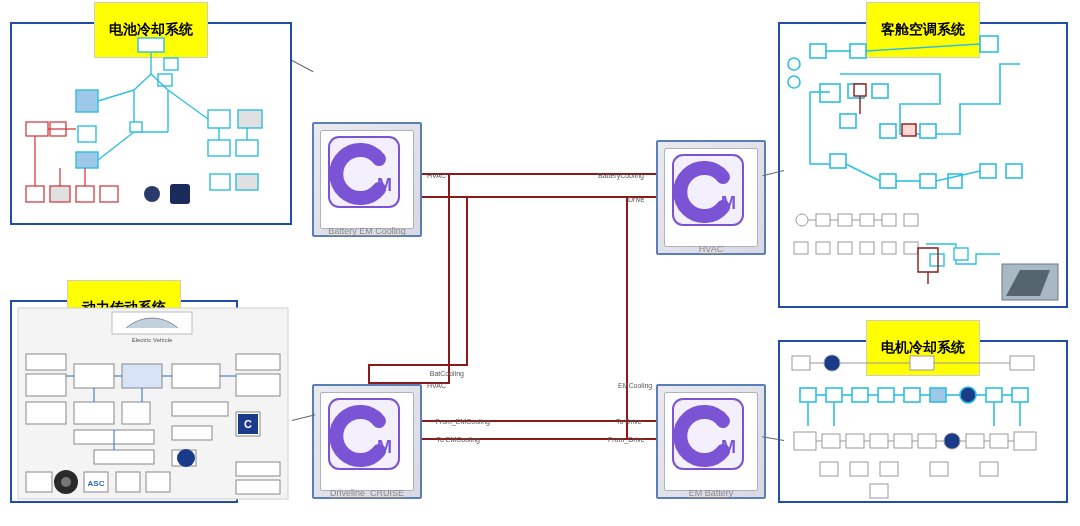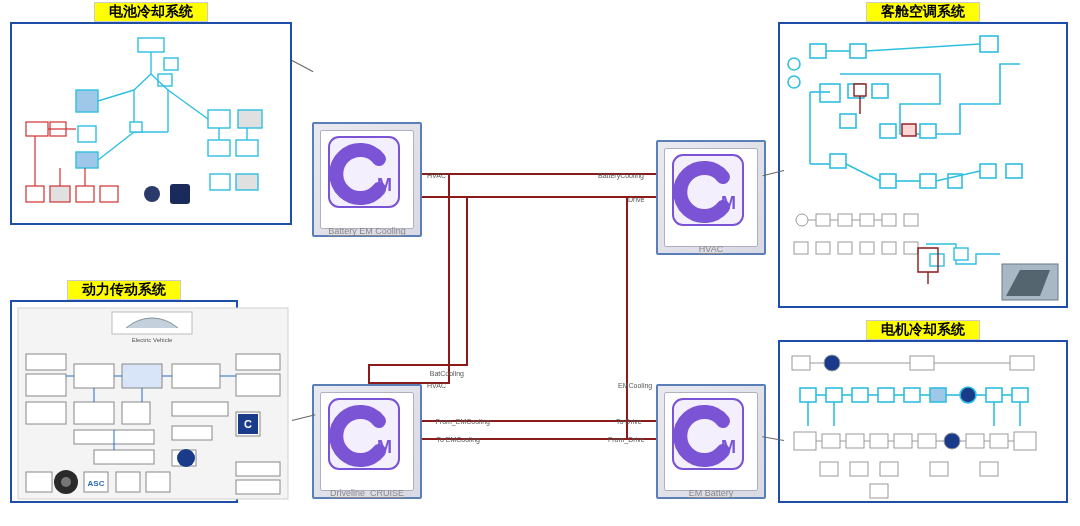--- a/index.html
+++ b/index.html
@@ -17,21 +17,21 @@
     background: #fff;
     box-sizing: border-box;
   }
   .panel-title {
     position: absolute;
     top: -22px;
     left: 50%;
     transform: translateX(-50%);
     background: #ffff00;
     border: 1px solid #ccc;
-    padding: 0 14px;
+    padding: 18px 14px;
     font-size: 14px;
     font-weight: bold;
     white-space: nowrap;
   }
   .panel-inner {
     position: absolute;
     inset: 0;
   }
 
   

